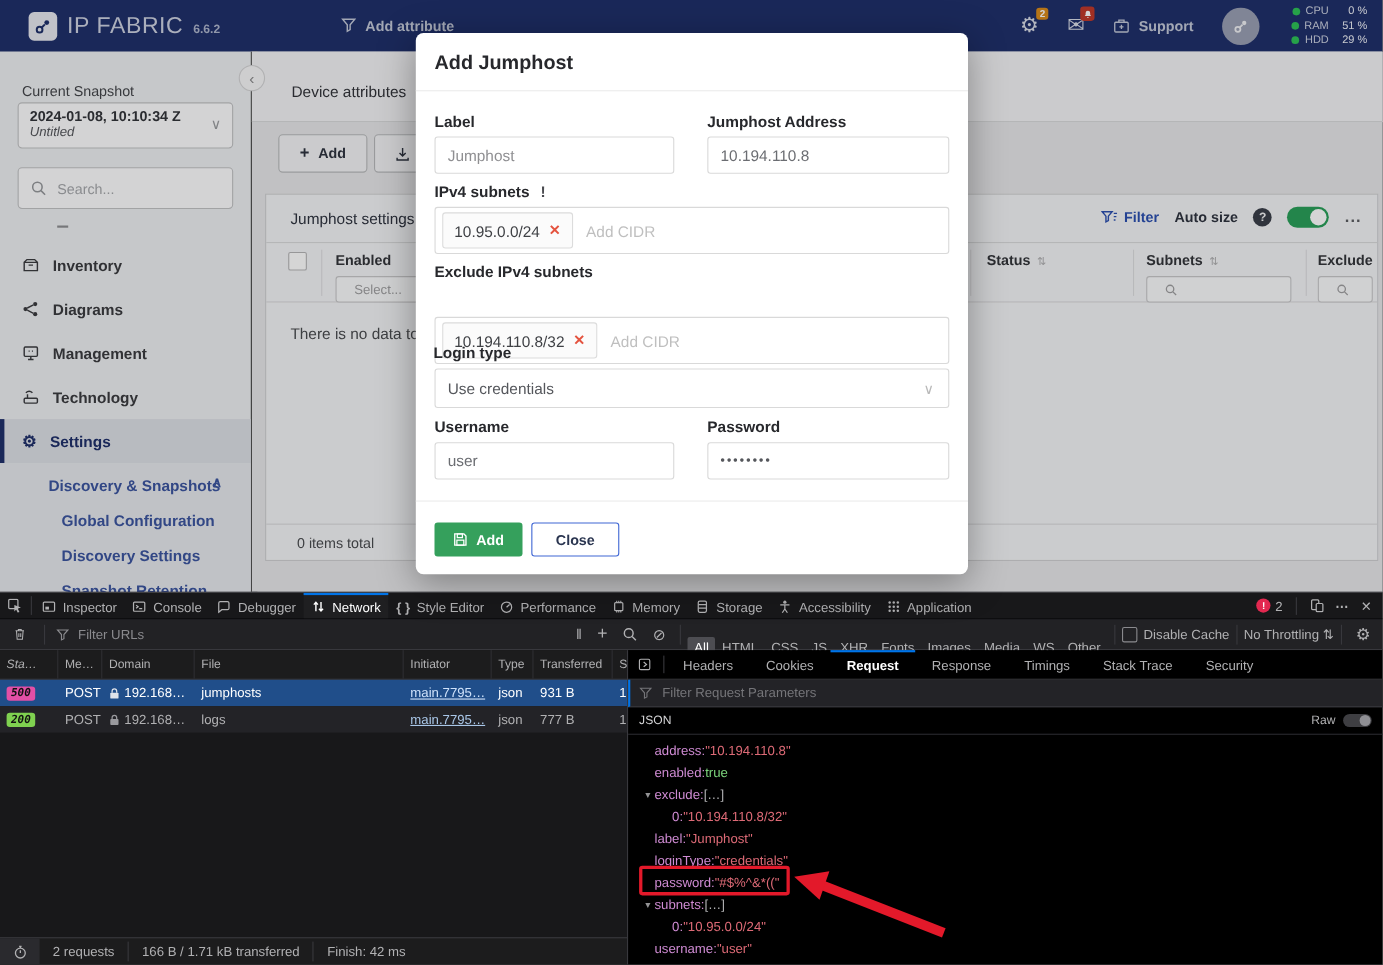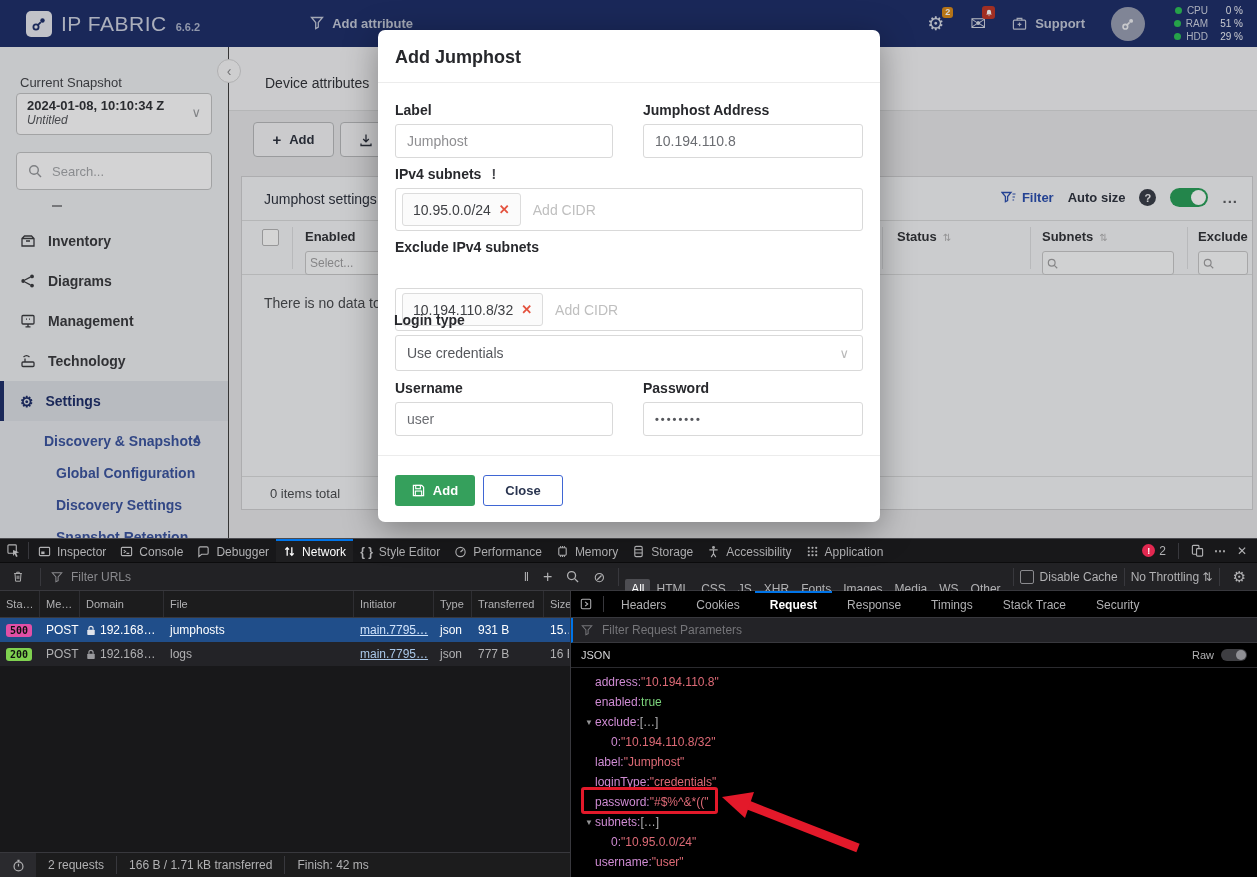--- a/index.html
+++ b/index.html
@@ -68,21 +68,21 @@
       display:flex;align-items:center;justify-content:center;}
   .toggle-on{width:38px;height:19px;border-radius:10px;background:#2aa05a;position:relative;}
   .toggle-on::after{content:"";position:absolute;right:2px;top:2px;width:15px;height:15px;border-radius:50%;background:#fff;}
   .dots3{color:#5b5d62;font-size:15px;font-weight:bold;letter-spacing:1px;}
   .thead{position:absolute;left:0;top:44px;width:100%;height:54px;border-bottom:1px solid #d9dadc;box-sizing:border-box;}
   .th-sep{position:absolute;top:6px;height:42px;width:1px;background:#dddee0;}
   .cbx{position:absolute;width:15px;height:15px;border:1px solid #b5b5b7;border-radius:2px;background:#fff;}
   .th-label{position:absolute;font-size:13px;font-weight:bold;color:#33353a;}
   .sortg{color:#b0b0b2;font-size:10px;margin-left:6px;font-weight:normal;}
   .mini-select,.mini-search{position:absolute;height:24px;border:1px solid #c8c8ca;border-radius:3px;background:#fafbfc;
-      font-size:12px;color:#a0a0a2;display:flex;align-items:center;padding:0 4px;box-sizing:border-box;gap:6px;}
+      font-size:12px;color:#a0a0a2;display:flex;align-items:center;padding:0 16px;box-sizing:border-box;gap:6px;}
   .empty-text{position:absolute;left:22px;top:118px;font-size:14px;color:#4a4c50;}
   .tfoot{position:absolute;left:0;bottom:0;width:100%;height:33px;border-top:1px solid #d9dadc;box-sizing:border-box;}
   .items-total{position:absolute;left:28px;top:9px;font-size:13px;color:#4a4c50;}
 
   
   .mask{left:0;top:0;width:1257px;height:538px;background:rgba(0,0,0,0.165);z-index:50;}
   .modal{left:378px;top:30px;width:502px;height:492px;background:#fff;border-radius:7px;z-index:60;
       box-shadow:0 8px 34px rgba(0,0,0,0.35);box-sizing:border-box;}
   .modal-title{position:absolute;left:17px;top:17px;font-size:18px;font-weight:600;color:#27282c;}
   .m-div{position:absolute;left:0;width:100%;height:1px;background:#ececec;}
@@ -131,21 +131,21 @@
   .tool-ico{color:#b1b1b3;padding:0 7px;font-size:13px;}
   .vline{width:1px;height:18px;background:#38383d;margin:0 6px;}
   .dc-box{width:12px;height:12px;border:1px solid #8a8a8e;border-radius:2px;margin-right:6px;}
 
   
   .req-list{position:absolute;left:0;top:52px;width:570px;height:287px;background:#18181a;}
   .req-head{display:flex;height:27px;align-items:center;border-bottom:1px solid #38383d;background:#1c1c1d;
       box-sizing:border-box;font-size:11px;color:#b1b1b3;}
   .rc{padding:0 6px;box-sizing:border-box;border-right:1px solid #2e2e32;height:100%;display:flex;align-items:center;
       overflow:hidden;white-space:nowrap;}
-  .c0{width:40px;}.c1{width:40px;}.c2{width:84px;}.c3{width:190px;}.c4{width:80px;}.c5{width:38px;}.c6{width:72px;}.c7{flex:1;border-right:0;}
+  .c0{width:53px;font-style:italic;}.c1{width:40px;}.c2{width:84px;}.c3{width:190px;}.c4{width:80px;}.c5{width:38px;}.c6{width:72px;}.c7{flex:1;border-right:0;}
   .req-row{display:flex;height:24px;align-items:center;font-size:12px;color:#b1b1b3;background:#232327;}
   .req-row .rc{border-right:1px solid transparent;}
   .req-row.sel{background:#204e8a;color:#fff;}
   .st-badge{font-family:"DejaVu Sans Mono",monospace;font-size:10px;font-weight:bold;color:#111;
       border-radius:3px;padding:1px 4px;}
   .st-500{background:#e24fa6;}
   .st-200{background:#7fd150;}
   .init-link{text-decoration:underline;color:#a9c7e8;}
   .req-row.sel .init-link{color:#cfe2fb;}
   .statusbar{position:absolute;left:0;bottom:0;width:570px;height:25px;background:#1c1c1d;border-top:1px solid #38383d;

